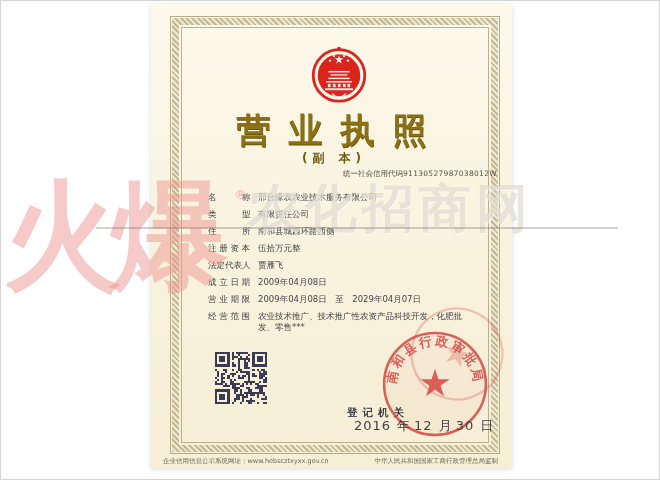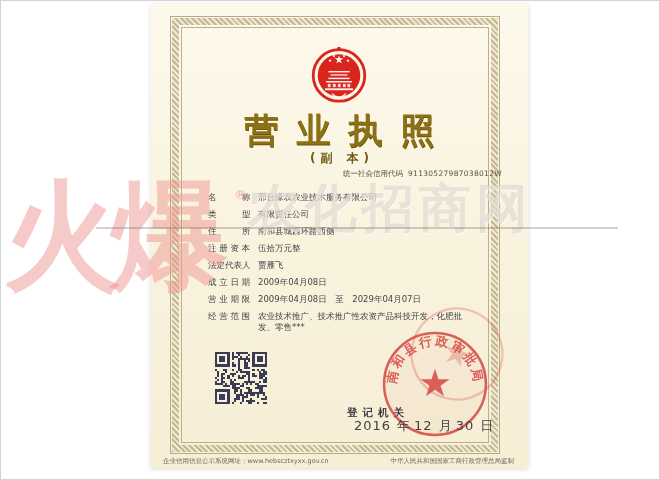--- a/index.html
+++ b/index.html
@@ -1,34 +1,34 @@
 <!DOCTYPE html>
 <html><head>
 <meta charset="utf-8">
 <style>
   html,body{margin:0;padding:0;background:#fff;}
   .stage{position:relative;width:660px;height:480px;background:#ffffff;border:1px solid #d4d4d4;
          box-sizing:border-box;overflow:hidden;font-family:"DejaVu Sans",sans-serif;}
   
   .paper{position:absolute;left:150px;top:3px;width:361px;height:464px;
          background:linear-gradient(180deg,#fdf9ec 0%,#f9f2dd 55%,#f6eed5 100%);
-         box-shadow:0 1px 5px rgba(0,0,0,.15);padding-left:16px;}
+         box-shadow:0 1px 5px rgba(0,0,0,.15);}
   .frame{position:absolute;left:19px;top:12px;width:328px;height:436px;border:1px solid #b6a987;}
   .frame-pattern{position:absolute;inset:1px;border:7px solid;
          border-image:repeating-linear-gradient(45deg,#c6b995 0 2px,#efe7cf 2px 4px) 7;}
   .frame-line{position:absolute;inset:10px;border:1px solid #bdaf8d;}
   
   .emblem{position:absolute;left:160px;top:40px;width:56px;height:64px;}
   .title{position:absolute;left:0;top:104px;width:100%;text-align:center;
          font-size:34px;font-weight:bold;color:#8c7014;letter-spacing:18px;text-indent:18px;
          text-shadow:0.6px 0.6px 0 #6b560e;}
   .subtitle{position:absolute;left:0;top:146px;width:100%;text-align:center;
          font-size:12px;font-weight:bold;color:#6e5a12;letter-spacing:5px;text-indent:5px;}
   .credit{position:absolute;left:192px;top:165px;font-size:7.5px;color:#5a5248;white-space:nowrap;}
-  .credit .code{margin-left:5px;letter-spacing:.3px;}
+  .credit .code{letter-spacing:.3px;}
   
   .fields{position:absolute;left:57px;top:188px;width:272px;}
   .row{display:flex;margin-bottom:6.5px;}
   .row .lbl{flex:none;width:48px;font-size:8.5px;line-height:10px;color:#3e3e44;white-space:nowrap;}
   .row .val{font-size:8.5px;line-height:10.5px;margin-left:2px;color:#45454c;max-width:220px;}
   
   .qr{position:absolute;left:64px;top:348px;width:52px;height:52px;}
   .reg-label{position:absolute;left:196px;top:402px;font-size:10.5px;letter-spacing:5px;
              color:#3c3c42;font-weight:bold;white-space:nowrap;}
   .seal{position:absolute;left:228px;top:324px;width:112px;height:112px;opacity:.85;}

